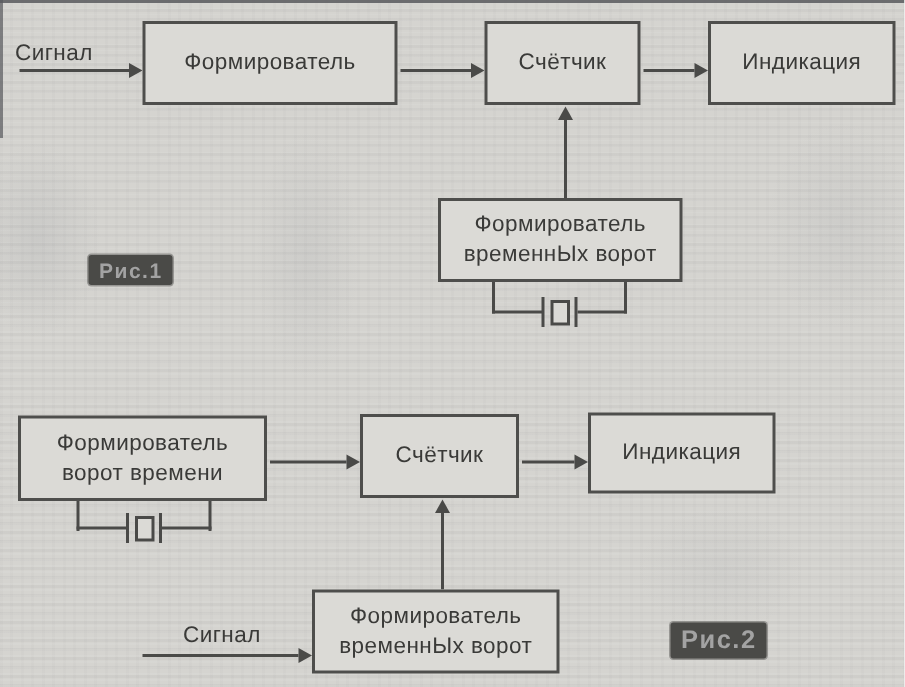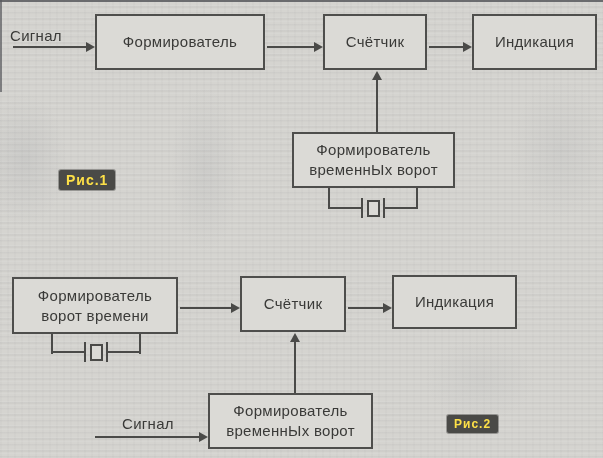--- a/index.html
+++ b/index.html
@@ -40,26 +40,26 @@
   .ah-up{
     position:absolute;width:0;height:0;
     border-left:5px solid transparent;border-right:5px solid transparent;
     border-bottom:9px solid #4a4a48;
   }
   .crystal-rect{
     position:absolute;width:9px;height:13px;border:2px solid #4a4a48;
     background:#dbdad6;box-sizing:content-box;
   }
   .badge{
-    position:absolute;background:#4a4a47;color:#fde047;font-weight:bold;
+    position:absolute;background:#4a4a47;color:#a3a3a3;font-weight:bold;
     padding:2px 7px;border-radius:2px;letter-spacing:1px;white-space:nowrap;
     box-shadow:0 0 0 1px rgba(60,60,58,.4);
   }
   .badge.b1{font-size:14px;}
-  .badge.b2{font-size:12px;}
+  .badge.b2{font-size:17px;}
 </style>
 </head>
 <body>
 
 <div class="scan">
   <div class="noise"></div>
   <div class="edge-top"></div>
   <div class="edge-left"></div>
 
   <div class="fig">

